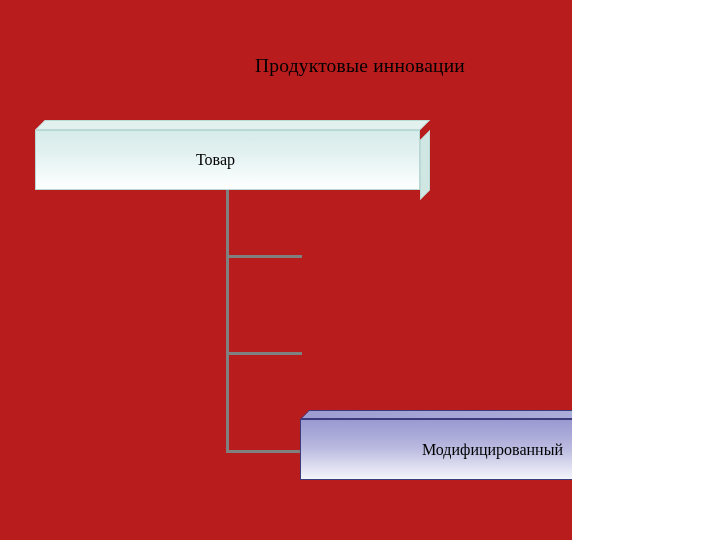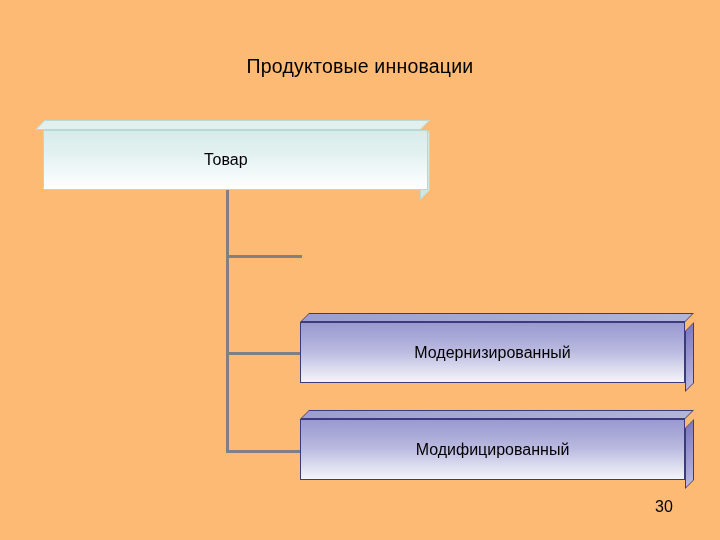--- a/index.html
+++ b/index.html
@@ -2,25 +2,25 @@
 <html><head>
 <meta charset="utf-8">
 <style>
   html, body {
     margin: 0;
     padding: 0;
     background: #ffffff;
   }
   #slide {
     position: relative;
-    width: 720px;
+    width: 572px;
     height: 540px;
-    background: #fdba74;
+    background: #b91c1c;
     overflow: hidden;
-    font-family: Liberation Sans, sans-serif;
+    font-family: Liberation Serif, serif;
   }
 
   
   #slide-title {
     position: absolute;
     left: 0;
     top: 54px;
     width: 720px;
     text-align: center;
     font-size: 19.5px;
@@ -88,21 +88,20 @@
   #box-tovar .face-right {
     width: 10px;
     right: -10px;
     background: #cfe6e3;
     border: 1px solid #bcd9d6;
     box-sizing: border-box;
   }
   #box-tovar .face-front {
     background: linear-gradient(to bottom, #d6eceb 0%, #e2f1f0 38%, #f2f9f9 72%, #ffffff 100%);
     border: 1px solid #b9d8d5;
-    margin-left: 8px;
   }
   #box-tovar .label {
     
     position: absolute;
     left: 160px;
     top: 50%;
     transform: translateY(-50%);
   }
 
   
@@ -184,27 +183,20 @@
 
   <div class="box3d" id="box-tovar">
     <div class="face-top"></div>
     <div class="face-right"></div>
     <div class="face-front">
       <span class="label">Товар</span>
     </div>
   </div>
 
 
-  <div class="box3d box-purple" id="box-child-1">
-    <div class="face-top"></div>
-    <div class="face-right"></div>
-    <div class="face-front">
-      <span class="label">Модернизированный</span>
-    </div>
-  </div>
 
   <div class="box3d box-purple" id="box-child-2">
     <div class="face-top"></div>
     <div class="face-right"></div>
     <div class="face-front">
       <span class="label">Модифицированный</span>
     </div>
   </div>
 
   <div id="page-number">30</div>

